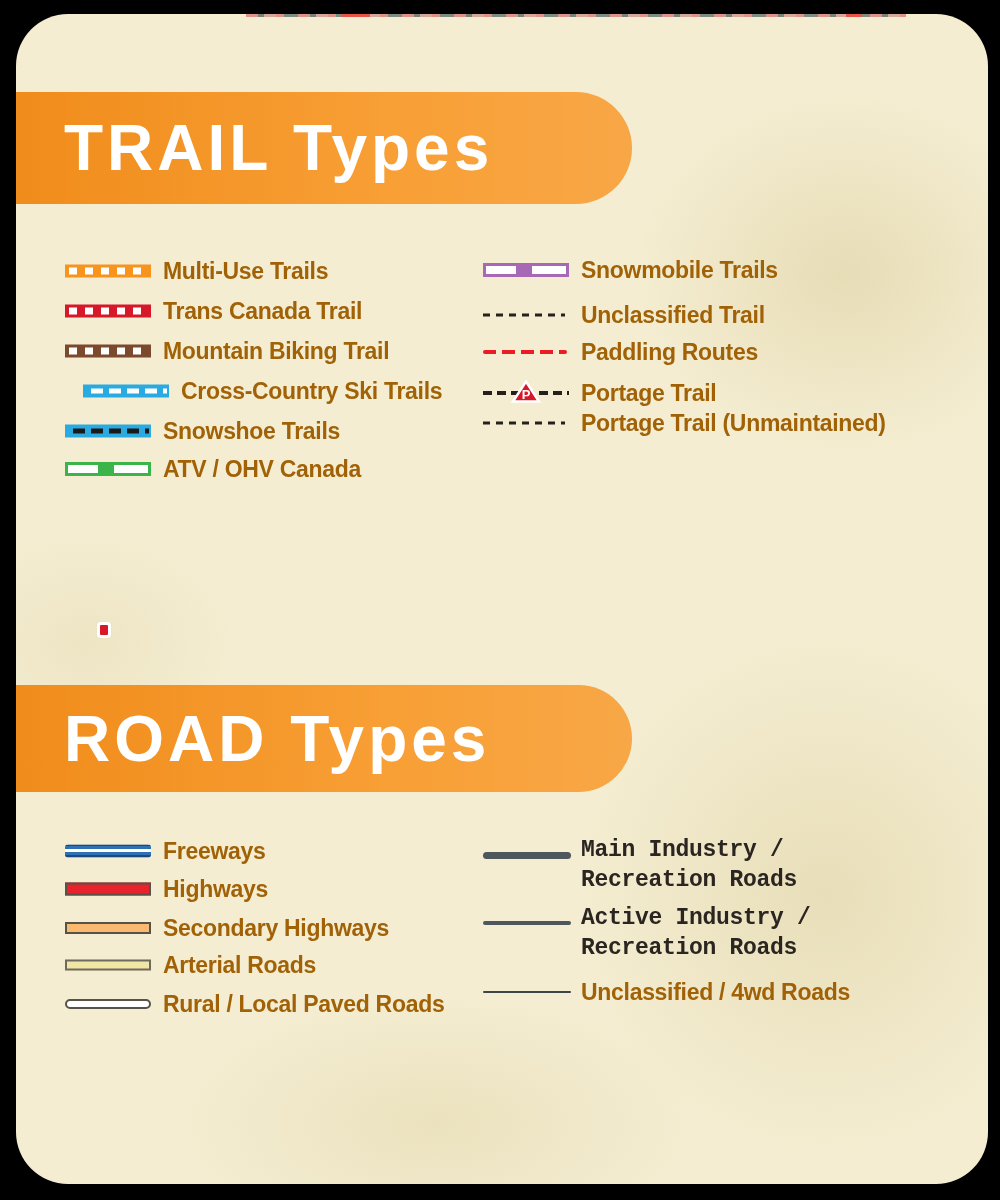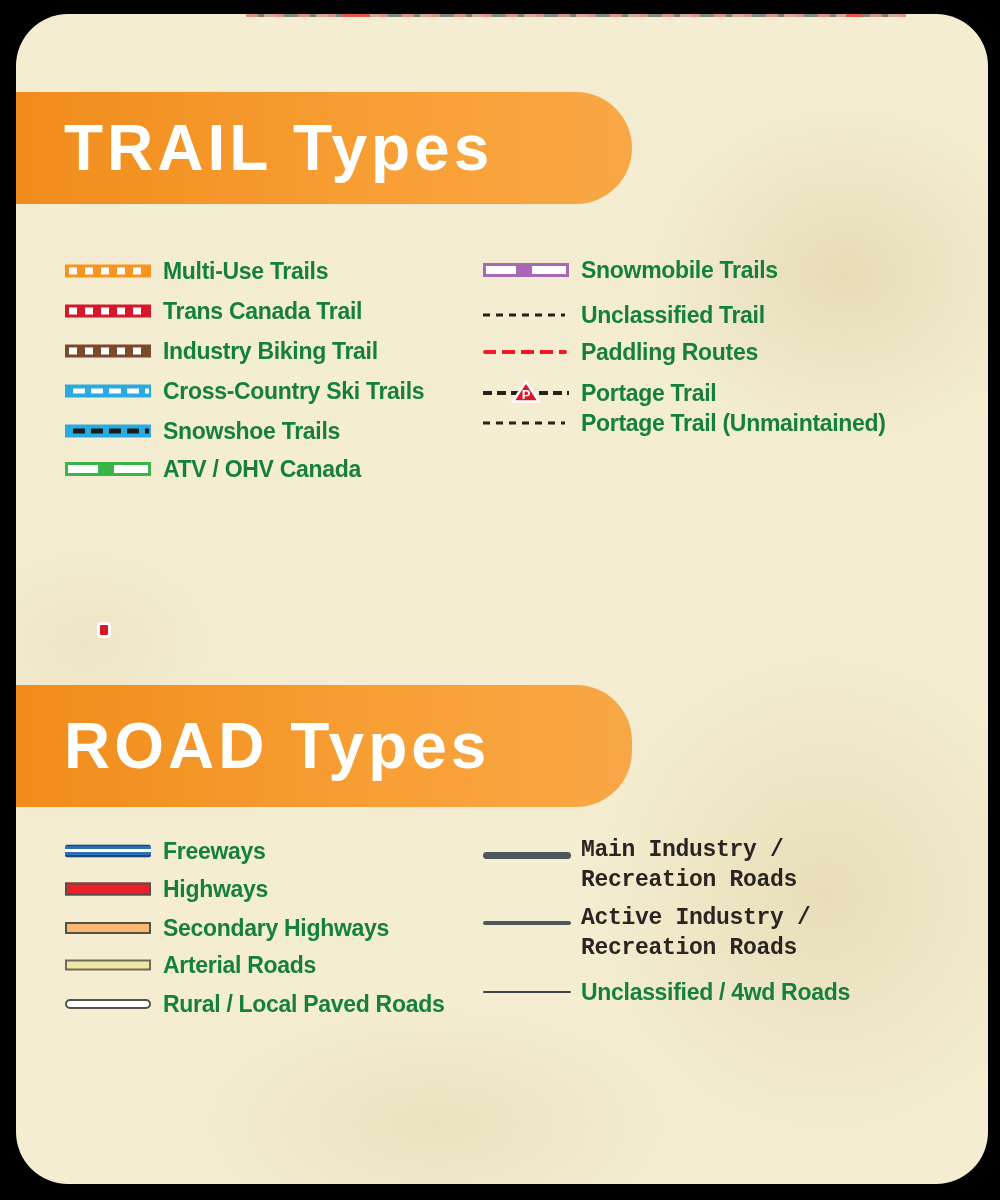--- a/index.html
+++ b/index.html
@@ -34,21 +34,21 @@
   }
   .banner-text{
     color:#fff;font-weight:bold;font-size:64px;letter-spacing:4px;white-space:nowrap;
   }
   
   .row{position:absolute;height:26px;}
   .cl{left:49px;right:20px;}
   .cr{left:467px;right:20px;}
   .lbl{
     position:absolute;left:98px;top:0;line-height:26px;white-space:nowrap;
-    font-size:23px;font-weight:bold;color:#15803d;letter-spacing:-0.3px;
+    font-size:23px;font-weight:bold;color:#a16207;letter-spacing:-0.3px;
   }
   .lbl2{
     position:absolute;left:98px;top:-2px;white-space:nowrap;
     font-size:23px;font-weight:bold;color:#2A2520;letter-spacing:-0.3px;line-height:30px;font-family:Liberation Mono, monospace;
   }
   .sw{position:absolute;left:0;top:50%;transform:translateY(-50%);box-sizing:border-box;}
   
   .sw-squares{width:86px;height:13px;}
   .sw-squares::after{content:"";position:absolute;left:4px;right:4px;top:3px;bottom:3px;
     background:repeating-linear-gradient(90deg,#fff 0 8px,transparent 8px 16px);}
@@ -106,23 +106,23 @@
   <div class="row cl" style="top:244px;">
     <span class="sw sw-squares" style="background-color: rgb(247, 148, 30);"></span>
     <span class="lbl">Multi-Use Trails</span>
   </div>
   <div class="row cl" style="top:284px;">
     <span class="sw sw-squares" style="background-color: rgb(215, 24, 42);"></span>
     <span class="lbl">Trans Canada Trail</span>
   </div>
   <div class="row cl" style="top:324px;">
     <span class="sw sw-squares" style="background-color: rgb(123, 74, 46);"></span>
-    <span class="lbl">Industry Biking Trail</span>
-  </div>
-  <div class="row cl" style="top:364px;">
+    <span class="lbl">Mountain Biking Trail</span>
+  </div>
+  <div class="row cl" style="top:364px;margin-left:18px;">
     <span class="sw sw-dash dash-white" style="background-color: rgb(41, 171, 226);"></span>
     <span class="lbl">Cross-Country Ski Trails</span>
   </div>
   <div class="row cl" style="top:404px;">
     <span class="sw sw-dash dash-black" style="background-color: rgb(41, 171, 226);"></span>
     <span class="lbl">Snowshoe Trails</span>
   </div>
   <div class="row cl" style="top:442px;">
     <span class="sw sw-outline" style="border-color: rgb(59, 181, 74);">
       <span class="blk" style="background-color: rgb(59, 181, 74);"></span>
@@ -152,21 +152,21 @@
         <text x="15" y="19" text-anchor="middle" font-size="13" font-weight="bold" fill="#fff">P</text>
       </svg>
     </span>
     <span class="lbl">Portage Trail</span>
   </div>
   <div class="row cr" style="top:396px;">
     <span class="sw sw-thindash" style="color: rgb(38, 33, 28);"></span>
     <span class="lbl">Portage Trail (Unmaintained)</span>
   </div>
 
-  <div class="banner" style="top: 671px; height: 122px; background-color: rgb(247, 148, 30);">
+  <div class="banner" style="top: 671px; height: 107px; background-color: rgb(247, 148, 30);">
     <span class="banner-text">ROAD Types</span>
   </div>
 
   <div class="row cl" style="top:862px;">
     <span class="sw sw-road h13" style="background-color: rgb(232, 33, 42); border-color: rgb(86, 82, 74);"></span>
     <span class="lbl">Highways</span>
   </div>
   <div class="row cl" style="top:824px;">
     <span class="sw sw-freeway" style="background-color: rgb(47, 111, 179);"></span>
     <span class="lbl">Freeways</span>

